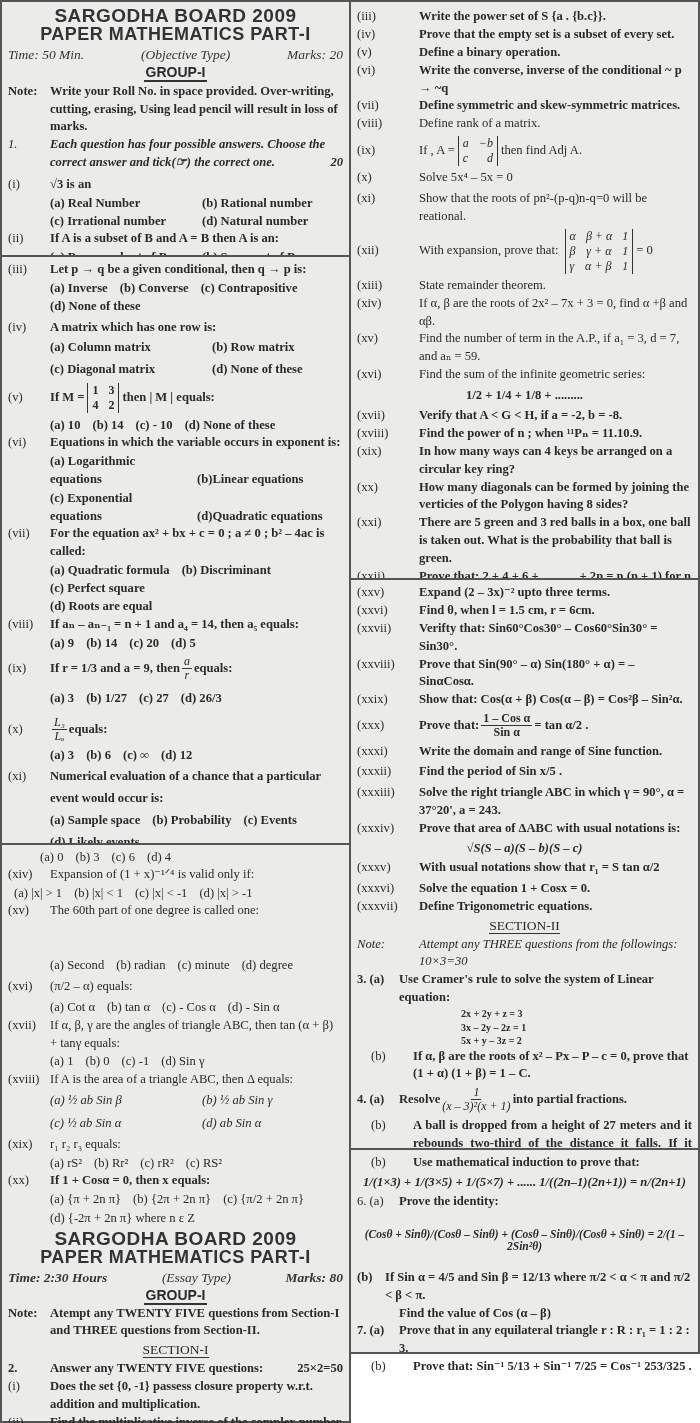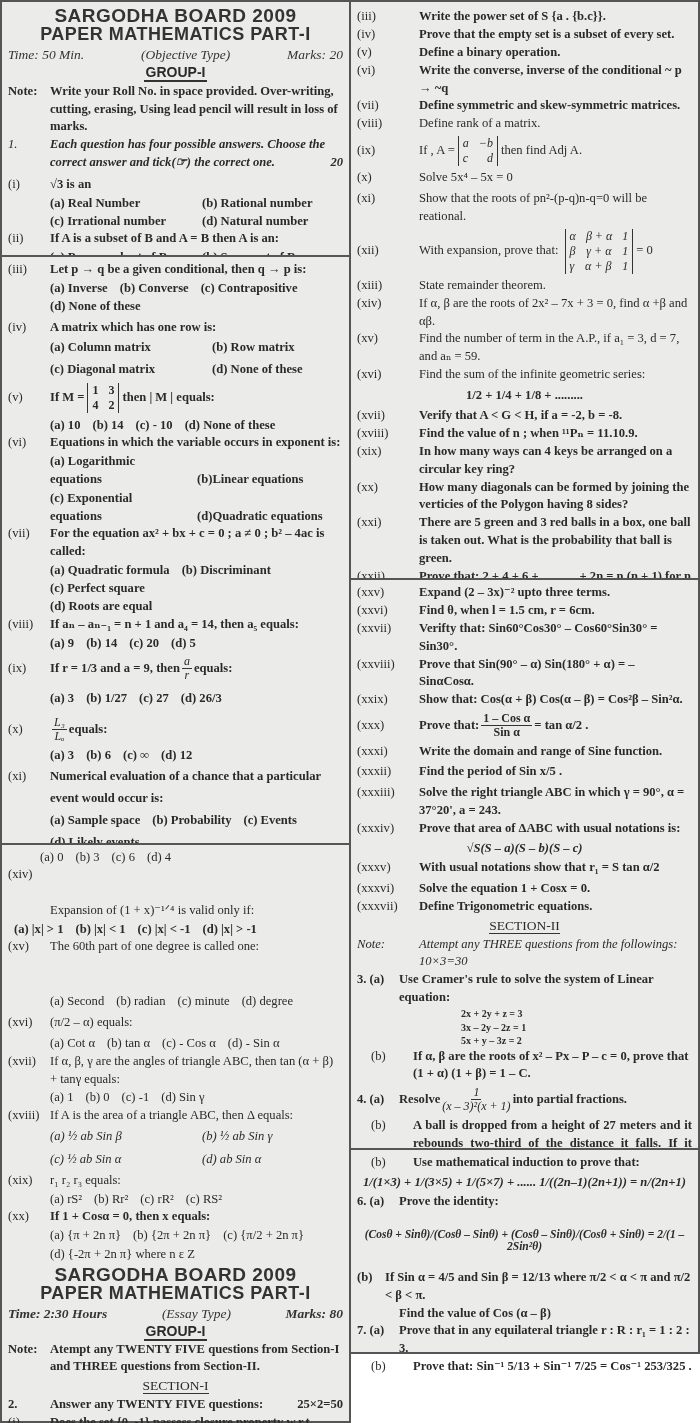--- a/index.html
+++ b/index.html
@@ -162,23 +162,23 @@
       <span class="q">For all +_ve integral values of n, n³ – n² is divisible by:</span>
     </div>
 </div>
 
 <div class="box" style="left:0;top:843px;width:351px;height:580px;padding-top:3px;">
   <div class="opt" style="font-weight:normal;padding-left:38px;">
     <span class="o">(a)  0</span><span class="o">(b)  3</span><span class="o">(c)  6</span><span class="o">(d)  4</span>
   </div>
   <div class="row">
       <span class="n">(xiv)</span>
-      <span class="q" style="font-weight:normal;margin-top:36px;">Expansion of (1 + x)⁻¹ᐟ⁴ is valid only if:</span>
-    </div>
-  <div class="opt" style="font-weight:bold;padding-left:12px;">
+      <span class="q" style="font-weight:normal;">Expansion of (1 + x)⁻¹ᐟ⁴ is valid only if:</span>
+    </div>
+  <div class="opt" style="font-weight:normal;padding-left:12px;">
     <span class="o">(a)  |x| &gt; 1</span><span class="o">(b)  |x| &lt; 1</span><span class="o">(c)  |x| &lt; -1</span><span class="o">(d)  |x| &gt; -1</span>
   </div>
   <div class="row">
       <span class="n">(xv)</span>
       <span class="q" style="font-weight:normal;">The 60th part of one degree is called one:</span>
     </div>
   <div class="opt" style="font-weight:normal;margin-top:36px;">
     <span class="o">(a)  Second</span><span class="o">(b)  radian</span><span class="o">(c)  minute</span><span class="o">(d)  degree</span>
   </div>
   <div class="row tall">
@@ -328,21 +328,21 @@
       <span class="n w">(xvi)</span>
       <span class="q" style="font-weight:normal;">Find the sum of the infinite geometric series:</span>
     </div>
   <div class="center" style="margin:4px 0;">1/2 + 1/4 + 1/8 + .........</div>
   <div class="row">
       <span class="n w">(xvii)</span>
       <span class="q">Verify that A &lt; G &lt; H, if a = -2, b = -8.</span>
     </div>
   <div class="row">
       <span class="n w">(xviii)</span>
-      <span class="q">Find the value of n ; when ¹¹Pₙ = 11.10.9.</span>
+      <span class="q">Find the power of n ; when ¹¹Pₙ = 11.10.9.</span>
     </div>
   <div class="row">
       <span class="n w">(xix)</span>
       <span class="q">In how many ways can 4 keys be arranged on a circular key ring?</span>
     </div>
   <div class="row">
       <span class="n w">(xx)</span>
       <span class="q">How many diagonals can be formed by joining the verticies of the Polygon having 8 sides?</span>
     </div>
   <div class="row">
@@ -455,21 +455,21 @@
     </div>
 </div>
 
 <div class="box" style="left:349px;top:1148px;width:351px;height:206px;padding-top:4px;">
   <div class="row" style="padding-left:20px;">
       <span class="n">(b)</span>
       <span class="q">Use mathematical induction to prove that:</span>
     </div>
   <div class="center itl" style="margin:3px 0;">1/(1×3) + 1/(3×5) + 1/(5×7) + ...... 1/((2n–1)(2n+1)) = n/(2n+1)</div>
   <div class="row">
-      <span class="n" style="font-weight:bold;">6. (a)</span>
+      <span class="n" style="font-weight:normal;">6. (a)</span>
       <span class="q">Prove the identity:</span>
     </div>
   <div class="center itl" style="margin:17px 0;font-size:11.5px;">(Cosθ + Sinθ)/(Cosθ – Sinθ) + (Cosθ – Sinθ)/(Cosθ + Sinθ) = 2/(1 – 2Sin²θ)</div>
   <div class="row">
       <span class="n" style="font-weight:bold;flex-basis:28px;">(b)</span>
       <span class="q">If Sin α = 4/5 and Sin β = 12/13 where π/2 &lt; α &lt; π and π/2 &lt; β &lt; π.</span>
     </div>
   <div class="row" style="padding-left:48px;">
       <span class="q">Find the value of Cos (α – β)</span>
     </div>

